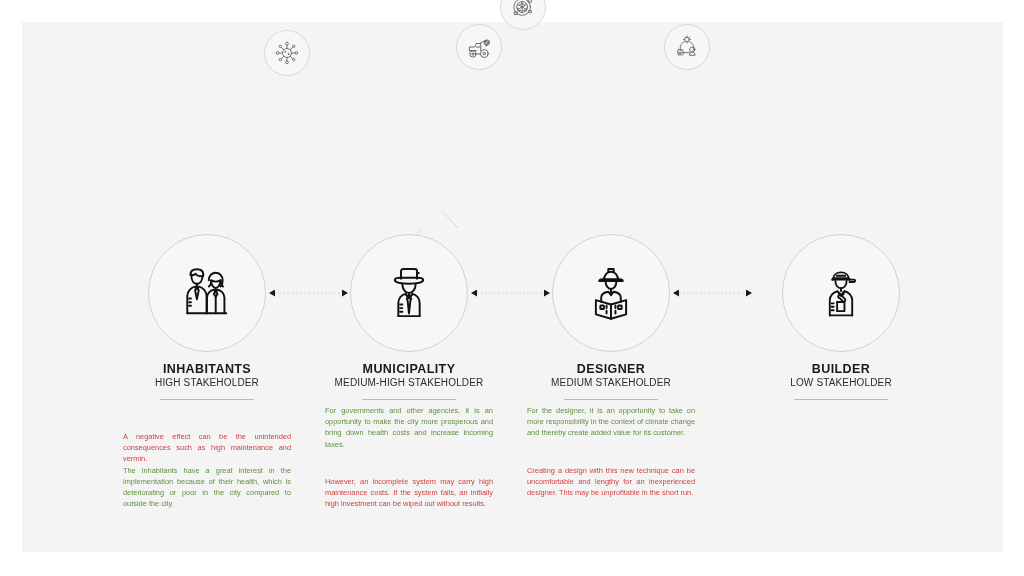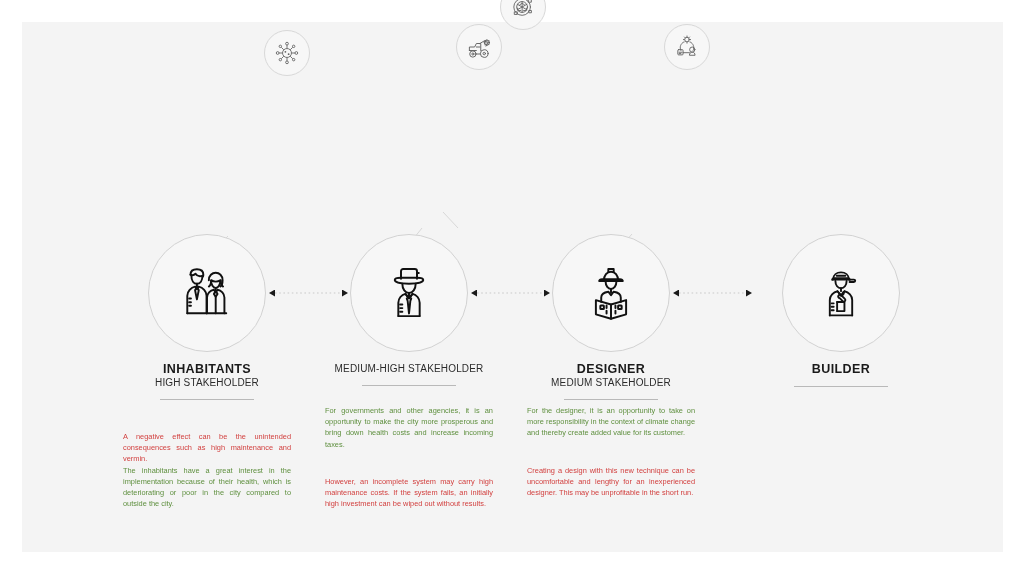--- a/index.html
+++ b/index.html
@@ -288,20 +288,21 @@
             <path d="M24 62V47c0-5 3.5-9 8-10l4 5 4-5c4.5 1 8 5 8 10v15"></path>
             <path d="M32 37l4 5 4-5"></path>
             <path d="M33.5 42l1 3 1.5 14 1.5-14 1-3"></path>
             <path d="M26 49h2.5M26 53h2.5M26 57h2.5"></path>
             <path d="M24 62h24"></path>
           </svg>
         </span>
       </div>
 
       <div class="label-wrap">
+        <div class="title">MUNICIPALITY</div>
         <div class="subtitle">MEDIUM-HIGH STAKEHOLDER</div>
         <div class="rule"></div>
       </div>
 
       <div class="para-box">
         <p class="para pos">For governments and other agencies, it is an opportunity to make the city more prosperous and bring down health costs and increase incoming taxes.</p>
         <p class="para neg">However, an incomplete system may carry high maintenance costs. If the system fails, an initially high investment can be wiped out without results.</p>
       </div>
     </div>
 
@@ -381,20 +382,21 @@
             <path d="M33.5 41.5c-.8-.8-.8-2.2 0-3s2.2-.8 3 0l.6.6 1.6-1.6c.8-.8.8-2 0-2.6"></path>
             <path d="M37 39.4l3.5 3.5c.7.7.7 1.8 0 2.5s-1.8.7-2.5 0L34.5 42"></path>
             <path d="M31.5 46.5h8.5v10.5h-8.5"></path>
             <path d="M31.5 46.5v10.5"></path>
           </svg>
         </span>
       </div>
 
       <div class="label-wrap">
         <div class="title">BUILDER</div>
+        <div class="subtitle">LOW STAKEHOLDER</div>
         <div class="rule"></div>
       </div>
 
       <div class="para-box">
       </div>
     </div>
 
   </div>
 </div>
 

